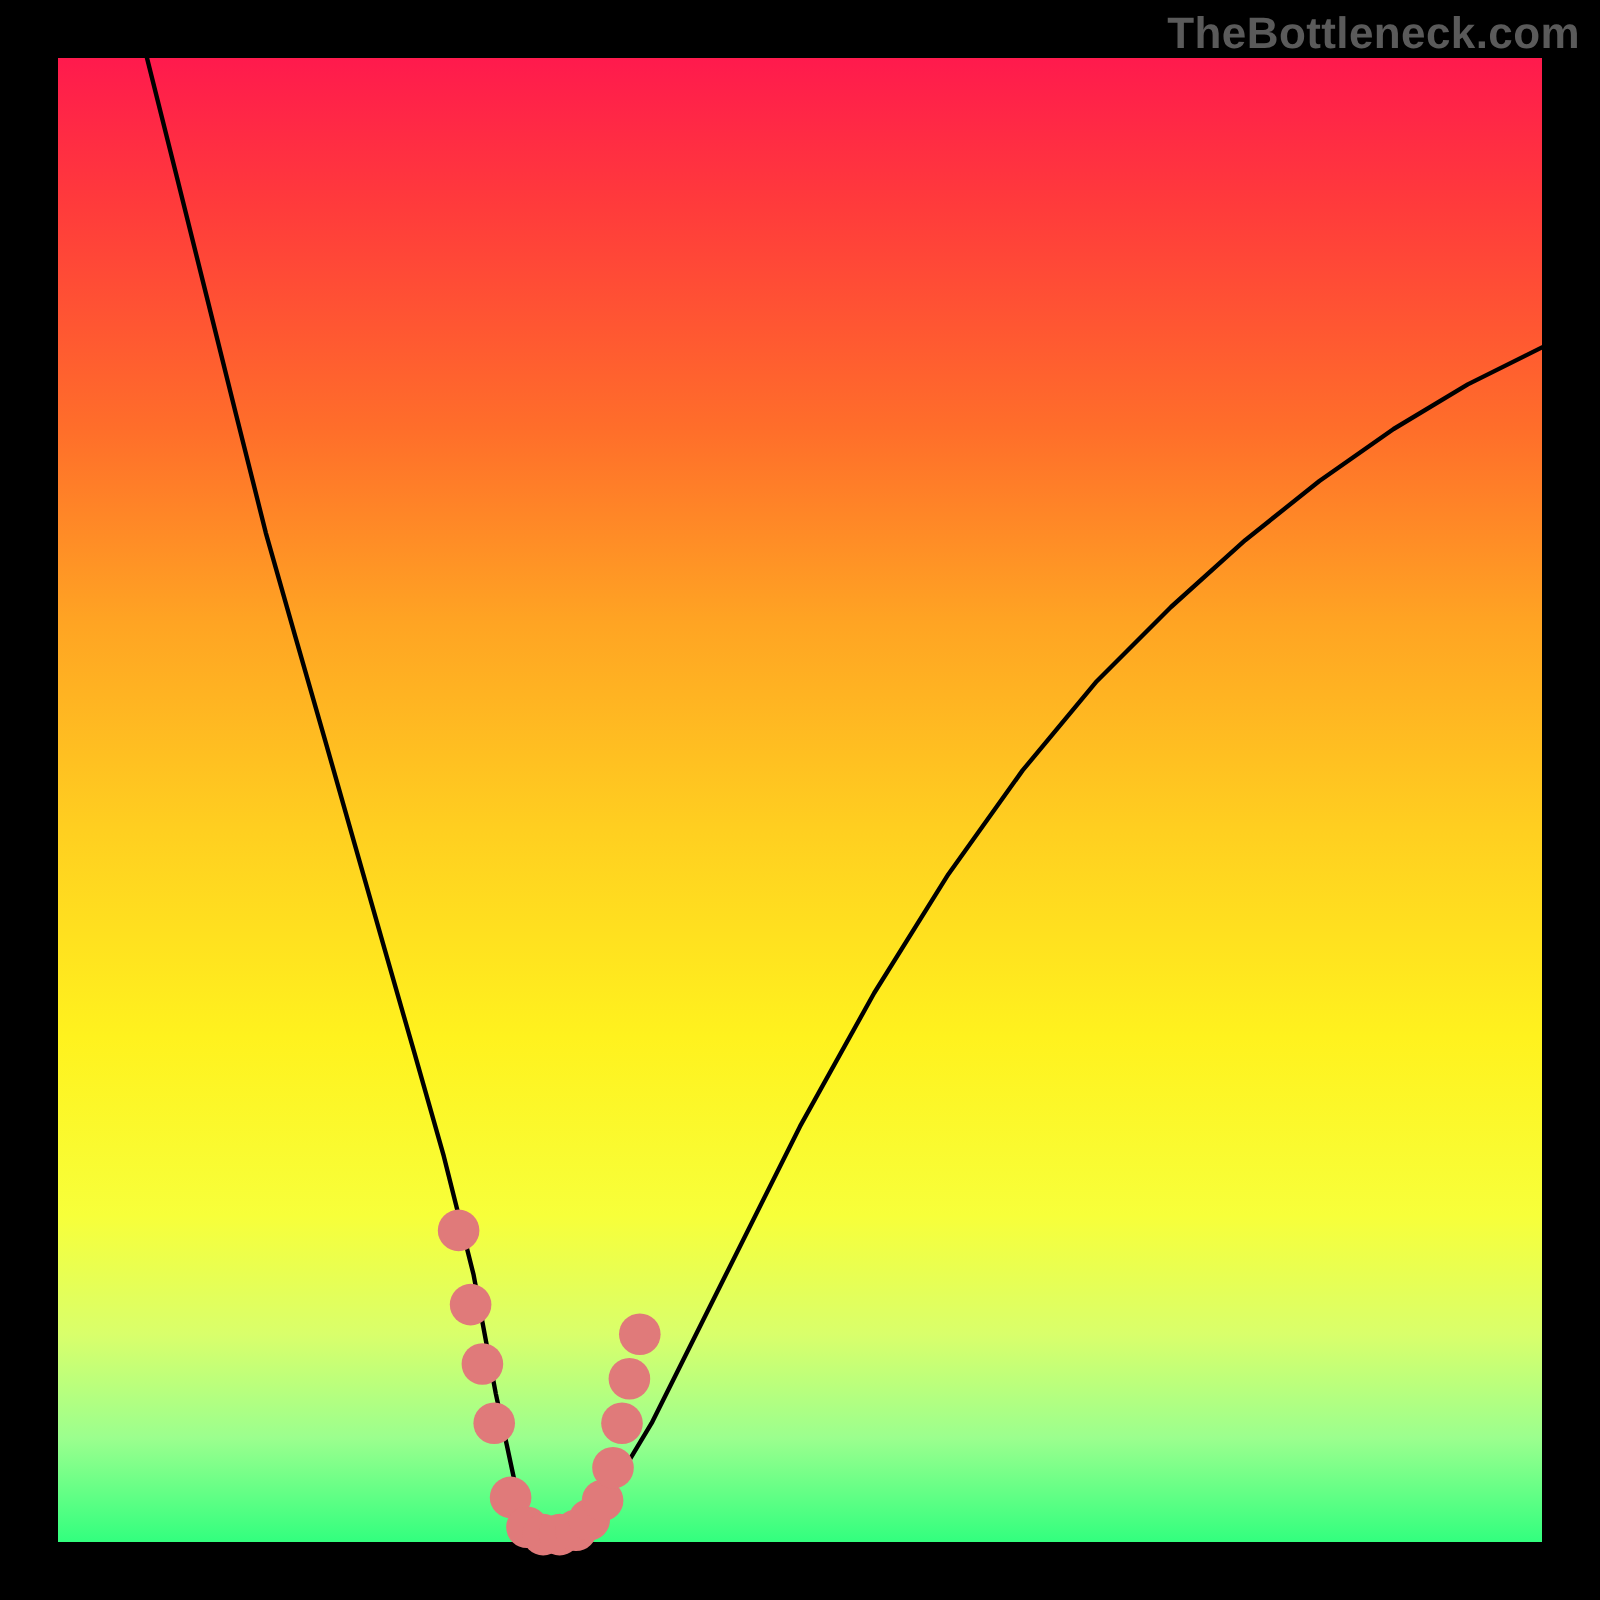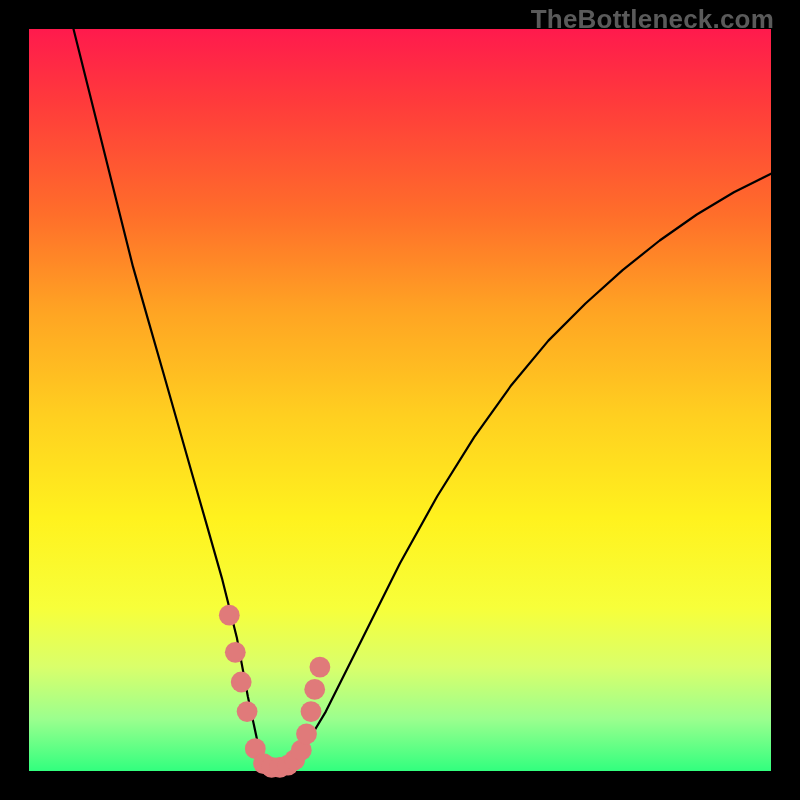--- a/index.html
+++ b/index.html
@@ -24,23 +24,23 @@
       #ffcf20 52%,
       #fff21e 66%,
       #f7ff3a 78%,
       #d9ff6b 86%,
       #9bff8e 93%,
       #32ff7e 100%);
   }
   .watermark {
     position: absolute;
     top: 4px;
-    right: 26px;
+    right: 10px;
     font-family: Arial, Helvetica, sans-serif;
-    font-size: 26px;
+    font-size: 22px;
     font-weight: 600;
     color: #5a5a5a;
     letter-spacing: 0.2px;
   }
   svg.curves {
     position: absolute;
     left: 0; top: 0;
     width: 742px; height: 742px;
     overflow: visible;
   }

